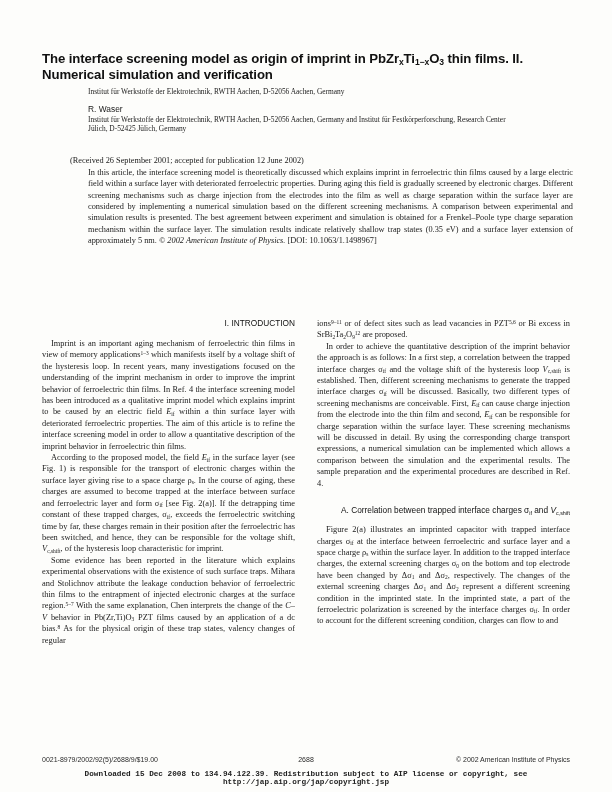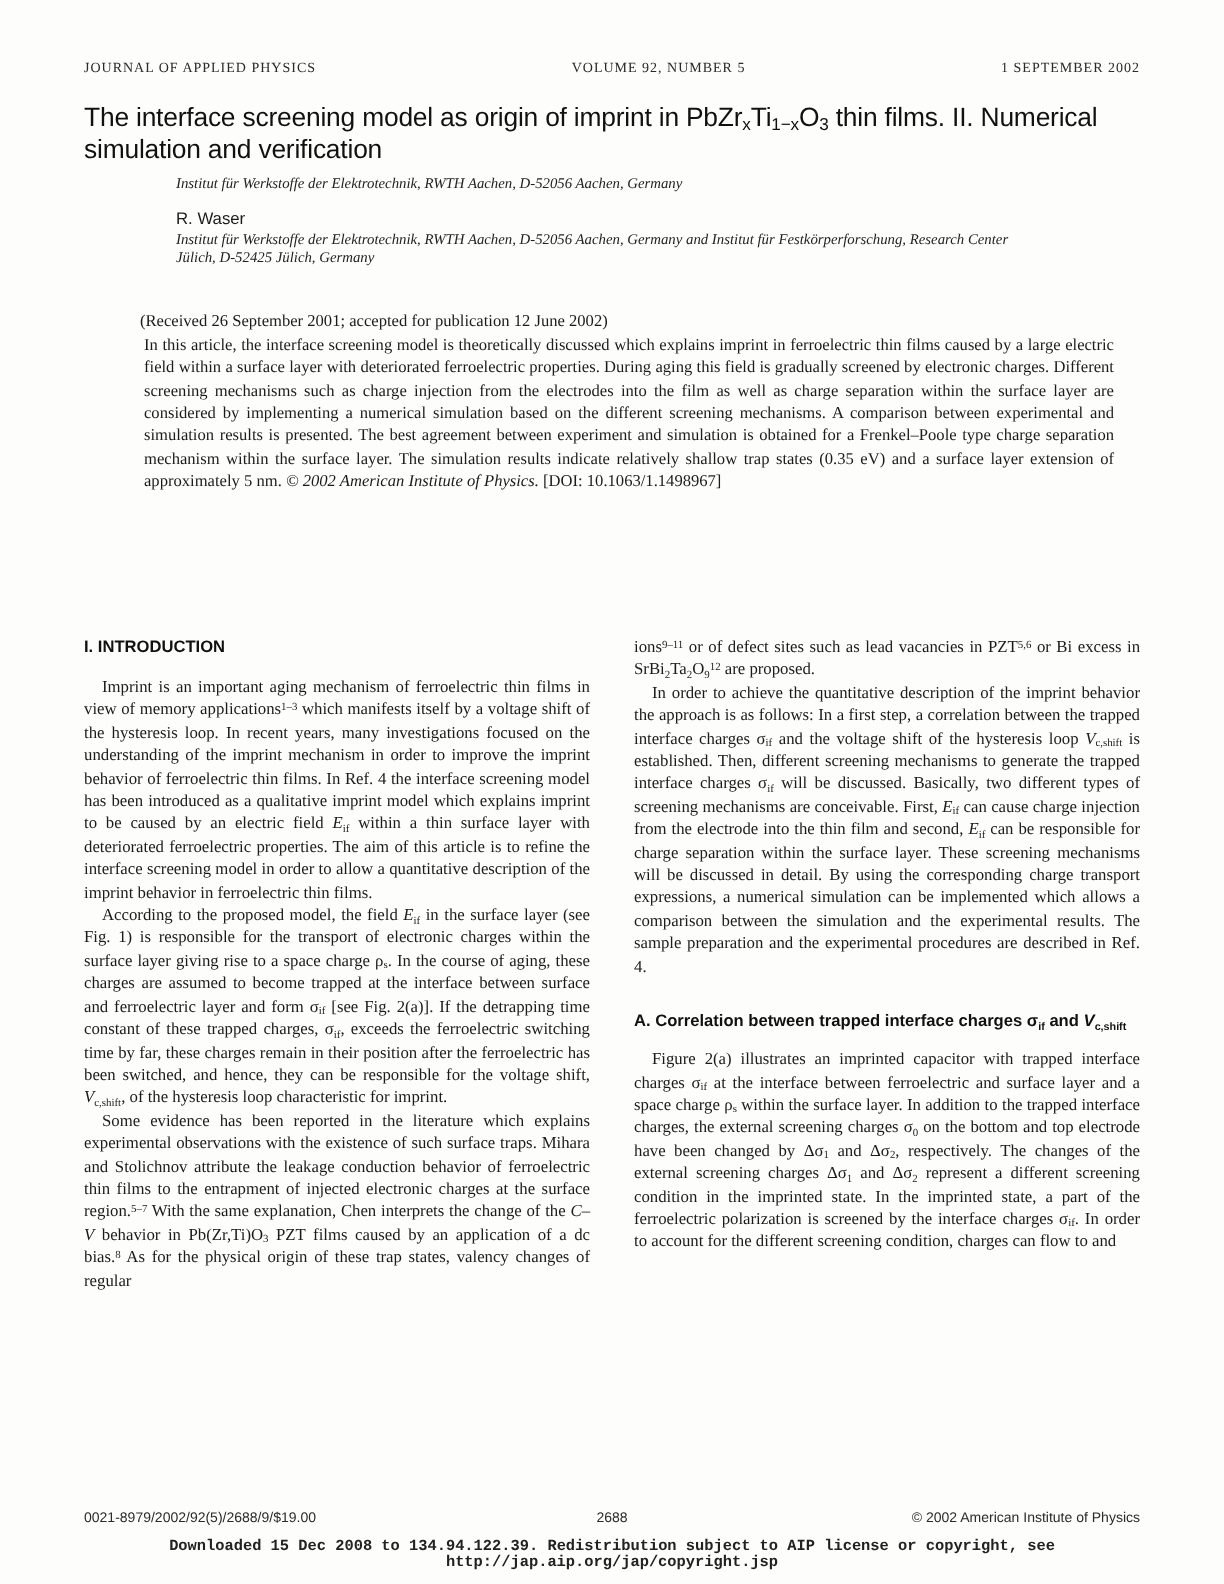--- a/index.html
+++ b/index.html
@@ -10,67 +10,62 @@
   }
   sup{font-size:0.65em;line-height:0;vertical-align:baseline;position:relative;top:-0.45em;}
   sub{font-size:0.65em;line-height:0;vertical-align:baseline;position:relative;top:0.28em;}
   .running-header{
     position:absolute;top:30px;left:42px;right:42px;
     display:flex;justify-content:space-between;
     font-size:7px;letter-spacing:0.5px;color:#2a2a2a;
   }
   .title{
     position:absolute;top:51px;left:42px;width:530px;margin:0;
-    font-family:"Liberation Sans", sans-serif;font-weight:normal;
+    font-family:"Liberation Sans", sans-serif;font-weight:bold;
     font-size:13.2px;line-height:15.6px;letter-spacing:-0.1px;color:#111;
   }
   .authors-block{position:absolute;top:87px;left:88px;width:460px;}
   .authors{margin:0 0 1px 0;font-family:"Liberation Sans", sans-serif;font-size:8.4px;color:#1b1b1b;}
-  .affil{margin:0 0 8px 0;font-style:italic;font-size:7.4px;line-height:9px;color:#222;width:430px;}
+  .affil{margin:0 0 8px 0;font-size:7.4px;line-height:9px;color:#222;width:430px;}
   .received{margin:23px 0 0 -18px;font-size:8.3px;color:#1b1b1b;}
   .abstract{
-    position:absolute;top:167px;left:72px;width:485px;
+    position:absolute;top:167px;left:88px;width:485px;
     font-size:8.3px;line-height:11.35px;text-align:justify;color:#1b1b1b;
   }
   .col{
     position:absolute;top:318px;width:253px;
     font-size:8.4px;line-height:11.4px;text-align:justify;color:#1b1b1b;
   }
   .col-left{left:42px;}
   .col-right{left:317px;}
   .col p{margin:0;text-indent:9px;}
   .col p.noindent{text-indent:0;}
   .sec-head{
     margin:0 0 10px 0;font-family:"Liberation Sans", sans-serif;
-    font-weight:bold;font-size:8.3px;line-height:10px;text-align:left;color:#111;
+    font-weight:normal;font-size:8.3px;line-height:10px;text-align:right;color:#111;
   }
   .sec-head.mid{margin-top:16px;margin-bottom:9px;}
   .footer-line{
     position:absolute;top:756px;left:42px;right:42px;height:10px;
     font-family:"Liberation Sans", sans-serif;font-size:7px;color:#2a2a2a;
   }
   .footer-left{position:absolute;left:0;top:0;}
   .footer-center{position:absolute;left:0;right:0;top:0;text-align:center;}
   .footer-right{position:absolute;right:0;top:0;}
   .download-notice{
     position:absolute;top:770px;left:0;right:0;text-align:center;
     font-family:Liberation Mono, monospace;font-weight:bold;
     font-size:7.7px;color:#222;
   }
 </style>
 </head>
 <body>
 
 <div class="page">
 
-  <div class="running-header">
-    <span>JOURNAL OF APPLIED PHYSICS</span>
-    <span>VOLUME 92, NUMBER 5</span>
-    <span>1 SEPTEMBER 2002</span>
-  </div>
 
   <h1 class="title">The interface screening model as origin of imprint in PbZr<sub>x</sub>Ti<sub>1−x</sub>O<sub>3</sub> thin films. II. Numerical simulation and verification</h1>
 
   <div class="authors-block">
     <p class="affil">Institut für Werkstoffe der Elektrotechnik, RWTH Aachen, D-52056 Aachen, Germany</p>
     <p class="authors">R. Waser</p>
     <p class="affil">Institut für Werkstoffe der Elektrotechnik, RWTH Aachen, D-52056 Aachen, Germany and Institut für Festkörperforschung, Research Center Jülich, D-52425 Jülich, Germany</p>
     <p class="received">(Received 26 September 2001; accepted for publication 12 June 2002)</p>
   </div>
 

